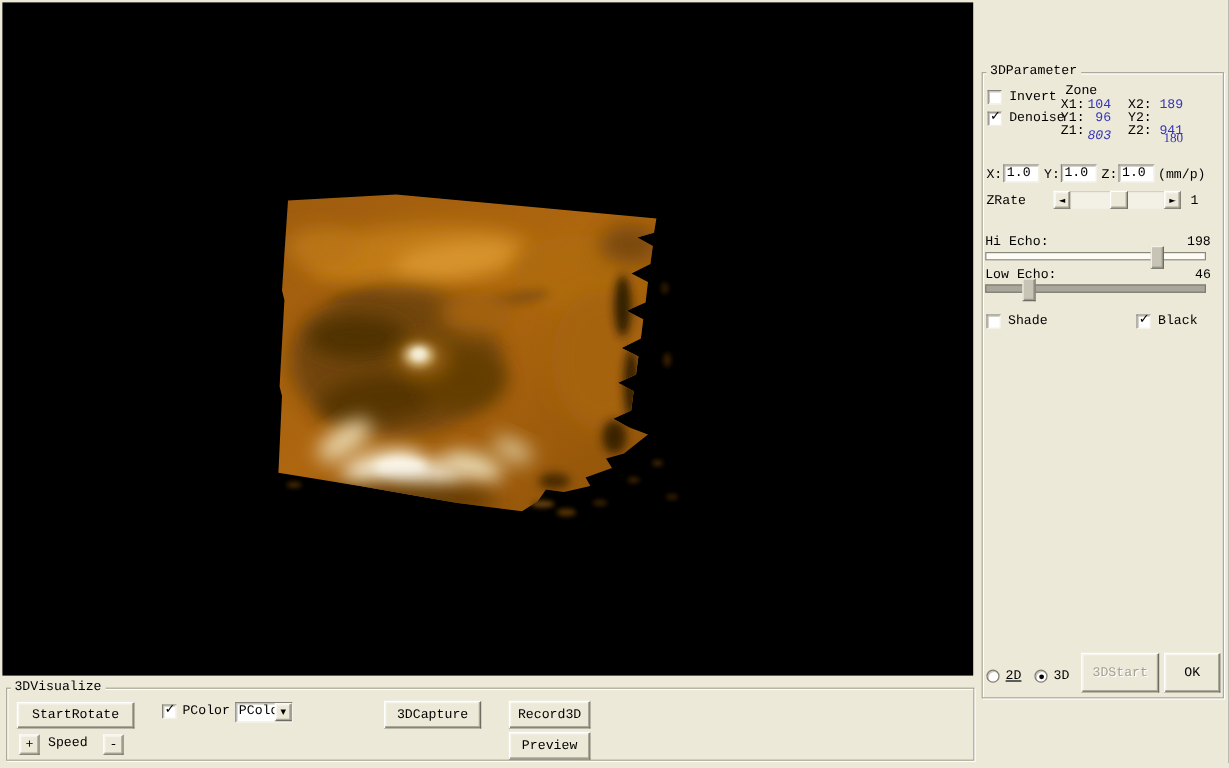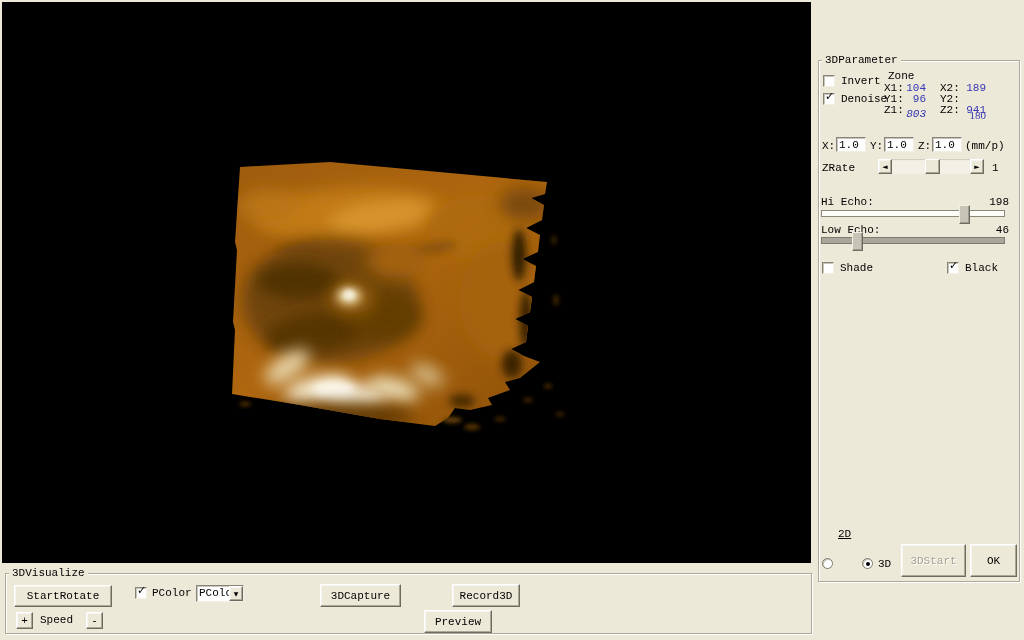--- a/index.html
+++ b/index.html
@@ -206,21 +206,21 @@
 <span class="abs lbl" style="left:840px;top:262px;">Shade</span>
 
 <span class="abs cb" style="left:947px;top:262px;">
   <span class="check">✓</span>
 </span>
 <span class="abs lbl" style="left:965px;top:262px;">Black</span>
 
 <span class="abs radio" style="left:822px;top:558px;">
   
 </span>
-<span class="abs lbl" style="left:838px;top:528px;text-decoration:underline;">2D</span>
+<span class="abs lbl" style="left:838px;top:558px;text-decoration:underline;">2D</span>
 
 <span class="abs radio" style="left:862px;top:558px;">
   <span class="dot"></span>
 </span>
 <span class="abs lbl" style="left:878px;top:558px;">3D</span>
 
 <div class="abs btn disabled" style="left:901px;top:544px;width:65px;height:33px;">3DStart</div>
 <div class="abs btn" style="left:970px;top:544px;width:47px;height:33px;">OK</div>
 
 <div class="abs gbox" style="left:5px;top:573px;width:805px;height:59px;"></div>
@@ -236,14 +236,14 @@
 <div class="abs combo field" style="left:196px;top:585px;width:48px;height:17px;">
   <span class="combo-text">PColor</span>
   <div class="btn combo-btn">▼</div>
 </div>
 
 <div class="abs btn" style="left:16px;top:612px;width:17px;height:17px;">+</div>
 <span class="abs lbl" style="left:40px;top:614px;">Speed</span>
 <div class="abs btn" style="left:86px;top:612px;width:17px;height:17px;">-</div>
 
 <div class="abs btn" style="left:320px;top:584px;width:81px;height:23px;">3DCapture</div>
-<div class="abs btn" style="left:424px;top:584px;width:68px;height:23px;margin-left:28px;">Record3D</div>
+<div class="abs btn" style="left:424px;top:584px;width:68px;height:23px;">Record3D</div>
 <div class="abs btn" style="left:424px;top:610px;width:68px;height:23px;font-family:Liberation Mono, monospace;">Preview</div>
 
 </body></html>

